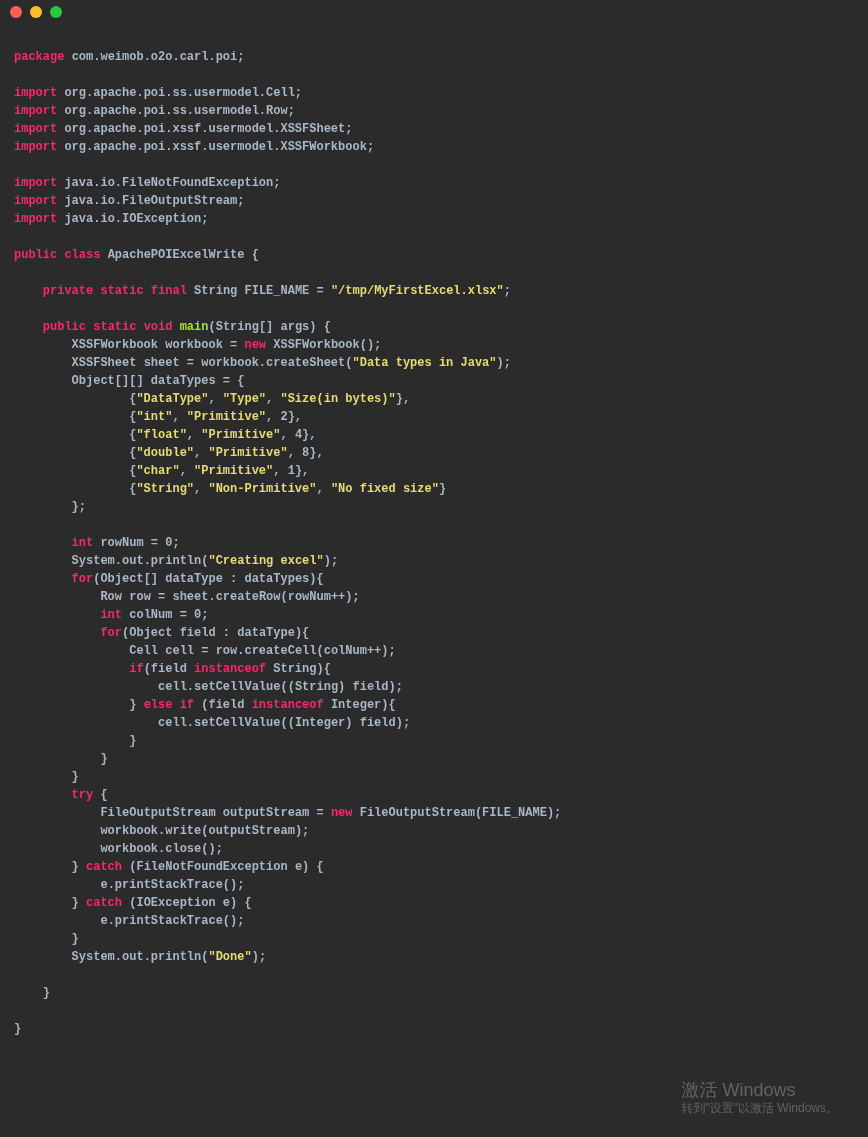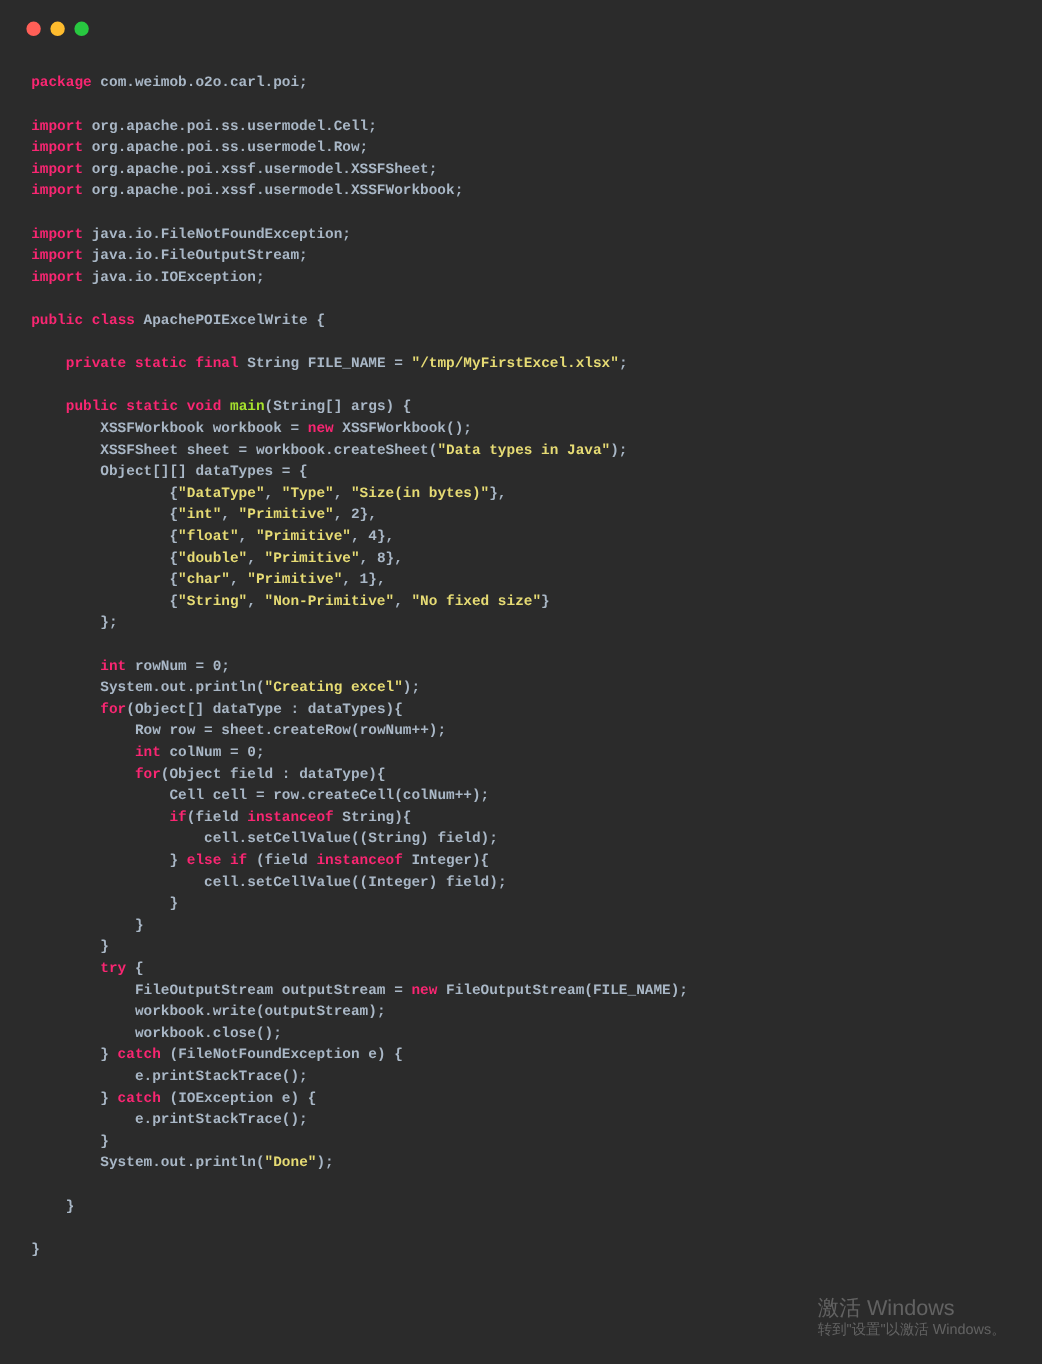--- a/index.html
+++ b/index.html
@@ -8,21 +8,21 @@
   font-family: Consolas, Menlo, Monaco, "Courier New", monospace;
   font-size: 12px;
   line-height: 18px;
   color: #a9b7c6;
   width: 868px;
   height: 1137px;
   overflow: hidden;
 }
 .window {
   background: #2b2b2b;
-  padding: 12px;
+  padding: 0;
 }
 .title-bar {
   height: 24px;
   display: flex;
   align-items: center;
   padding-left: 10px;
   gap: 8px;
 }
 .dot { width: 12px; height: 12px; border-radius: 50%; }
 .dot-red { background: #ff5f57; }

